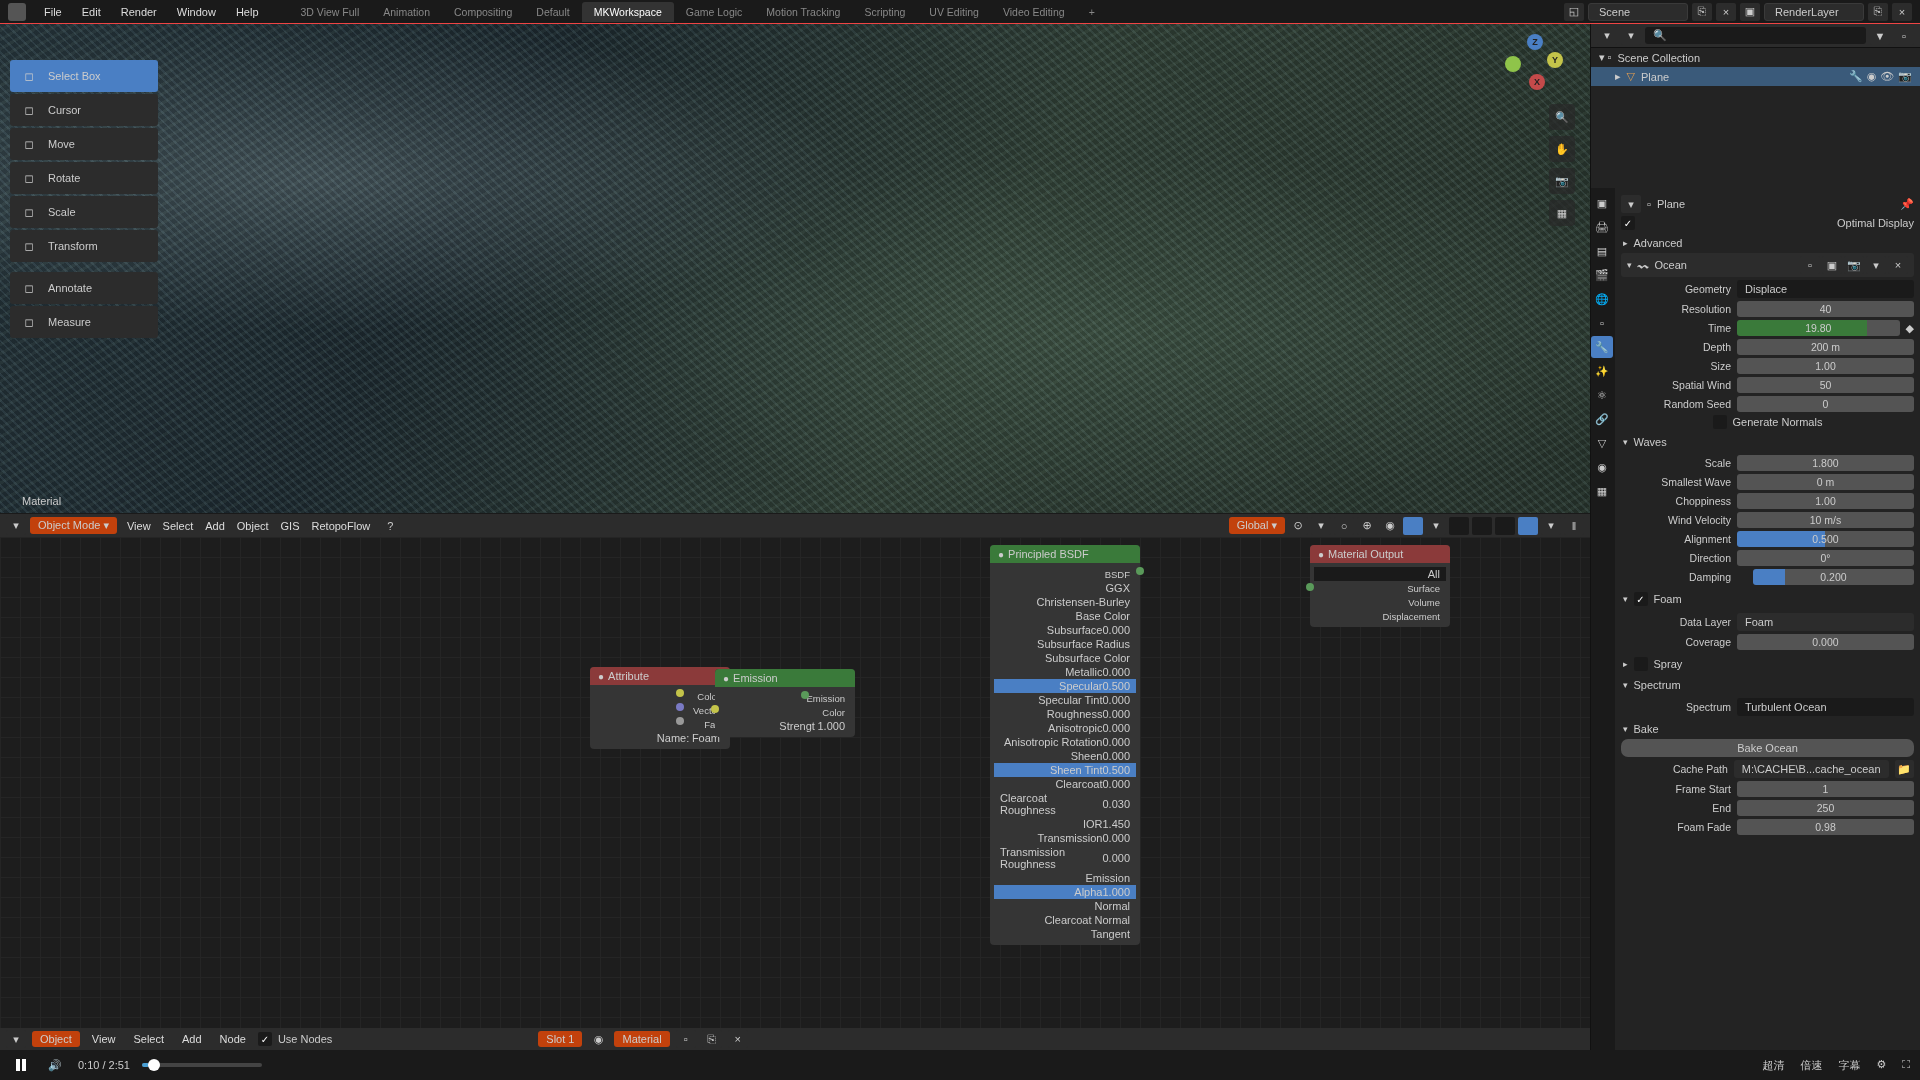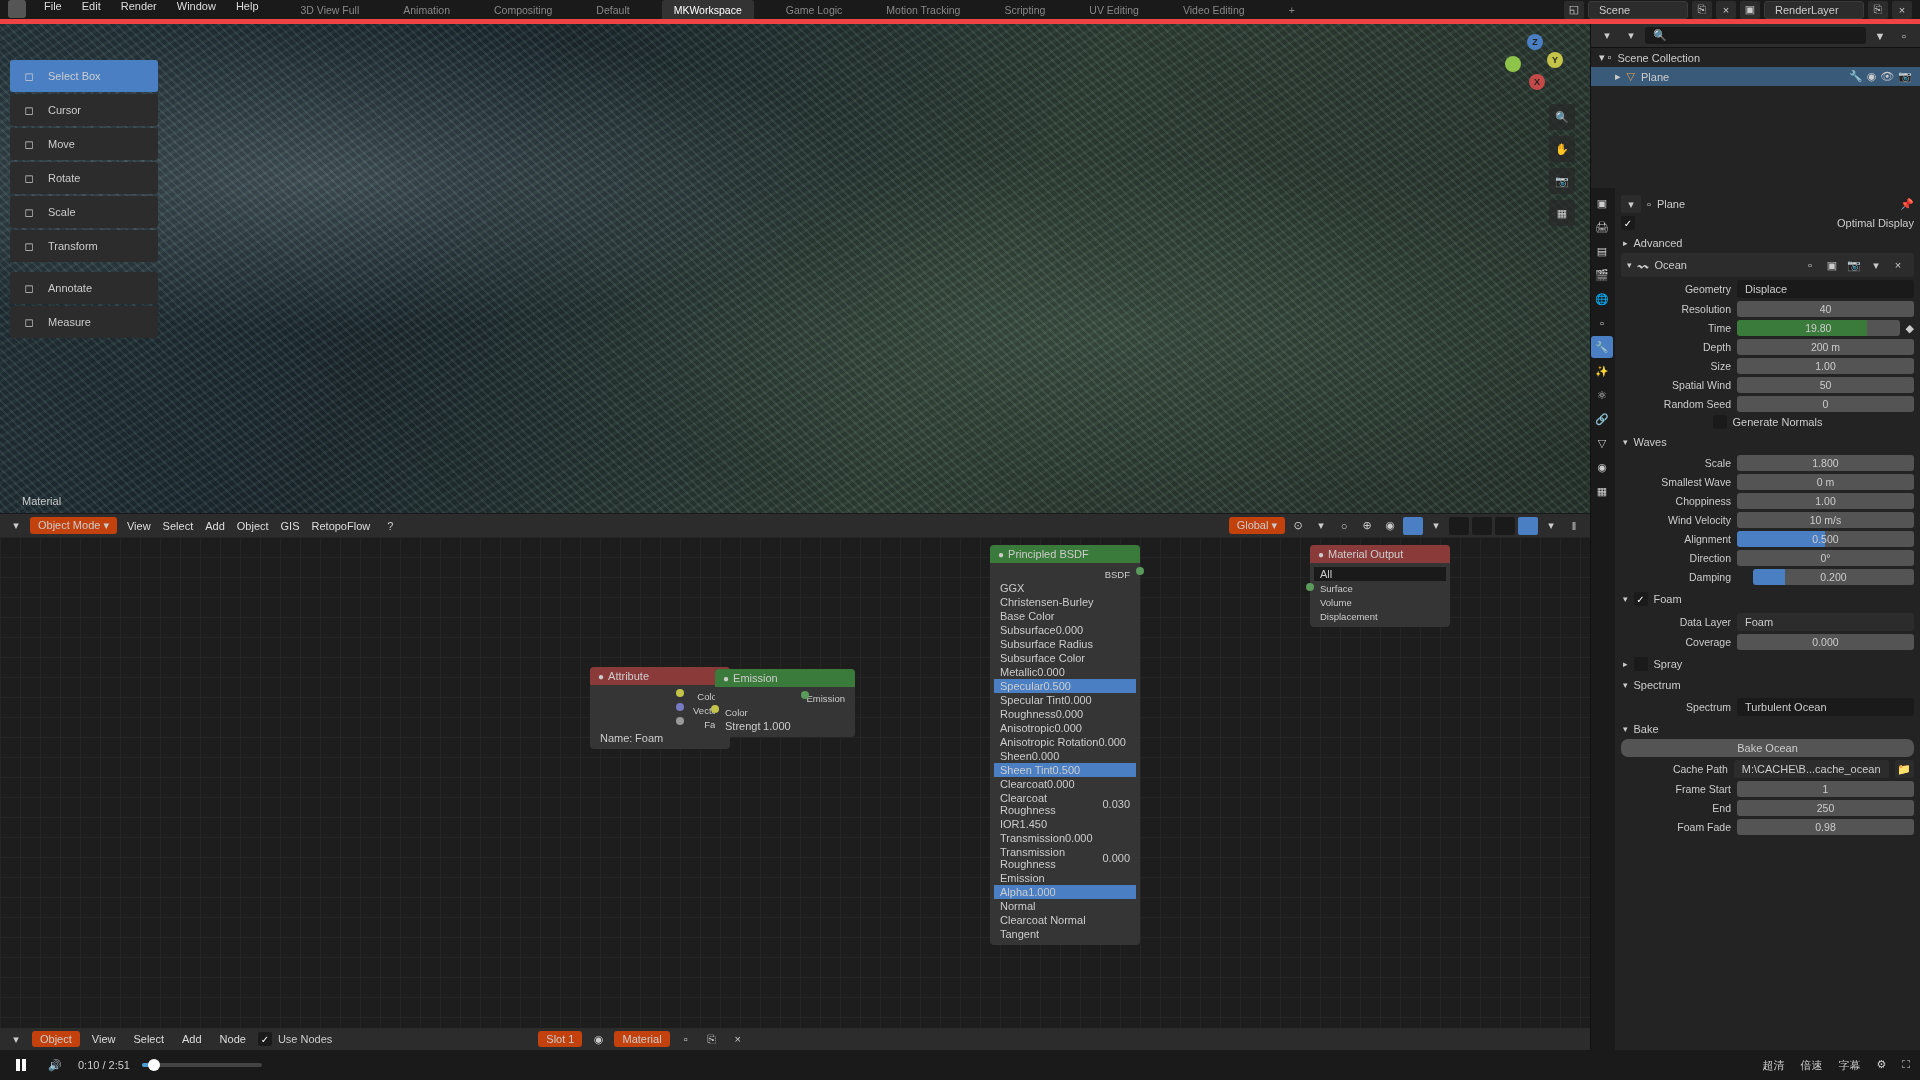--- a/index.html
+++ b/index.html
@@ -1,22 +1,22 @@
 <!DOCTYPE html>
 <html><head>
 <meta charset="utf-8">
 <style>
 * { margin: 0; padding: 0; box-sizing: border-box; font-family: -apple-system, "Segoe UI", sans-serif; font-size: 11px; color: #ccc; user-select: none; }
 body { background: #232323; width: 1920px; height: 1080px; overflow: hidden; position: relative; }
 
 
-.topbar { height: 24px; background: #1a1a1a; display: flex; padding: 0 8px; border-bottom: 5px solid #ef4444; }
+.topbar { height: 24px; background: #1a1a1a; display: flex; align-items: center; padding: 0 8px; border-bottom: 1px solid #ef4444; }
 .logo { width: 18px; height: 18px; background: #555; border-radius: 3px; margin-right: 8px; }
 .menu-item { padding: 0 10px; color: #ddd; cursor: pointer; }
-.workspace-tabs { display: flex; margin-left: 20px; gap: 20px; }
+.workspace-tabs { display: flex; margin-left: 20px; }
 .ws-tab { padding: 4px 12px; color: #888; cursor: pointer; font-size: 10.5px; }
 .ws-tab.active { background: #333; color: #fff; border-radius: 3px 3px 0 0; }
 .topbar-right { margin-left: auto; display: flex; align-items: center; gap: 4px; }
 .dd { background: #2c2c2c; padding: 2px 10px; border-radius: 3px; min-width: 100px; border: 1px solid #3a3a3a; }
 .icon-btn { width: 20px; height: 18px; background: #2c2c2c; border-radius: 2px; display: inline-flex; align-items: center; justify-content: center; }
 
 
 .layout { display: flex; height: calc(100% - 24px - 30px); }
 
 
@@ -48,21 +48,21 @@
 .vp-side-btns { position: absolute; top: 80px; right: 15px; display: flex; flex-direction: column; gap: 6px; }
 .vp-side-btn { width: 26px; height: 26px; background: rgba(40,40,40,.7); border-radius: 4px; display: flex; align-items: center; justify-content: center; }
 
 
 .node-editor { position: relative; background: #1d1d1d; background-image: linear-gradient(#252525 1px, transparent 1px), linear-gradient(90deg, #252525 1px, transparent 1px); background-size: 20px 20px; flex: 1; }
 .node-wrap { position: absolute; }
 .node { background: #353535; border-radius: 4px; overflow: hidden; min-width: 140px; }
 .node-hdr { padding: 3px 8px; font-size: 10px; display: flex; align-items: center; gap: 4px; }
 .node-hdr.red { background: #8b3a3a; } .node-hdr.green { background: #3a7a3a; }
 .node-body { padding: 4px; }
-.node-row { display: flex; justify-content: flex-start; align-items: center; padding: 1px 6px; font-size: 9.5px; min-height: 14px; }
+.node-row { display: flex; justify-content: flex-end; align-items: center; padding: 1px 6px; font-size: 9.5px; min-height: 14px; }
 .node-row.sel { background: #4a7fc4; color: #fff; }
 .socket { width: 8px; height: 8px; border-radius: 50%; position: absolute; }
 .sock-out { right: -4px; } .sock-in { left: -4px; }
 .ne-header { height: 22px; background: #2c2c2c; display: flex; align-items: center; padding: 0 6px; gap: 6px; }
 
 
 .right-area { width: 330px; display: flex; flex-direction: column; background: #232323; border-left: 1px solid #111; }
 .outliner-hdr { height: 24px; background: #2c2c2c; display: flex; align-items: center; padding: 0 6px; gap: 4px; border-bottom: 1px solid #111; }
 .outliner-search { flex: 1; background: #1a1a1a; border-radius: 3px; padding: 2px 8px; }
 .outliner { height: 140px; overflow: auto; }

